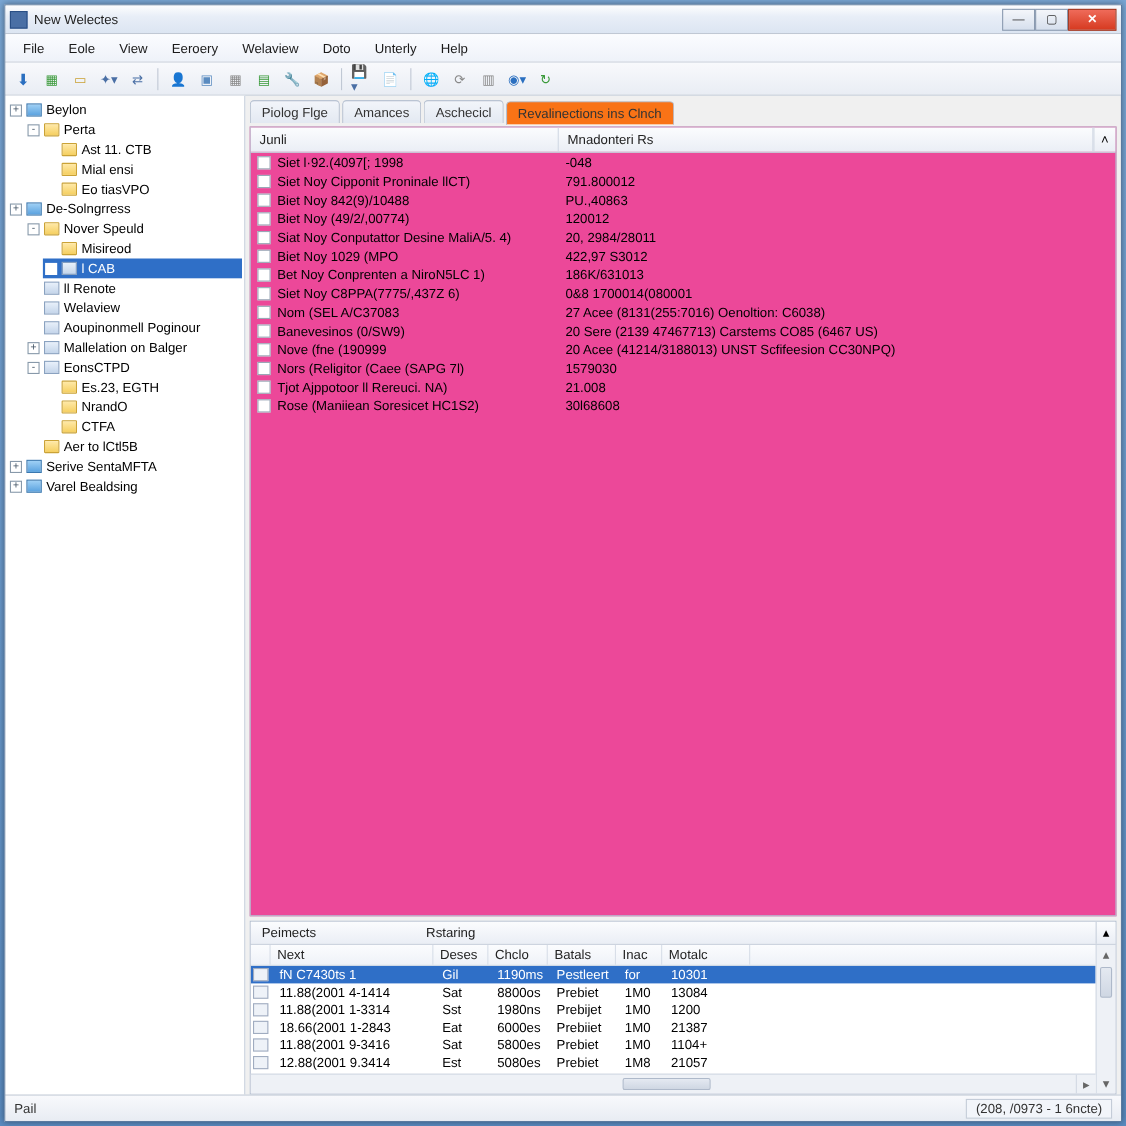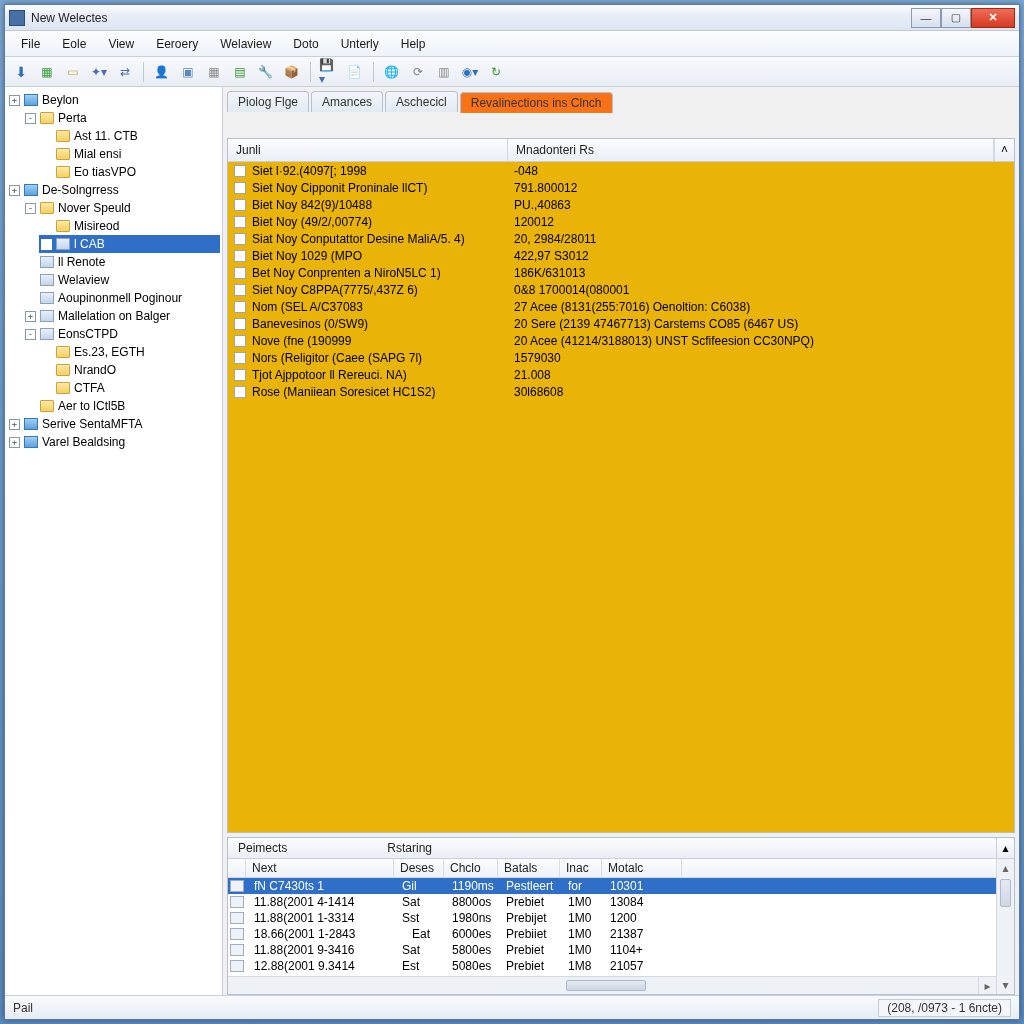--- a/index.html
+++ b/index.html
@@ -27,21 +27,21 @@
   .ficon { width:14px; height:12px; }
   .folder { background:linear-gradient(#ffe9a8,#f5cf60); border:1px solid #caa236; border-radius:1px; }
   .dbicon { background:linear-gradient(#9fd0f5,#5aa2df); border:1px solid #3a78b0; }
   .docicon { background:linear-gradient(#e8f0fa,#c4d5ea); border:1px solid #8aa2c0; }
   .node.sel { background:#2f6fc7; color:#fff; }
   .node.sel .twisty { background:#fff; }
   .main { flex:1; display:flex; flex-direction:column; min-width:0; padding:4px 4px 0 4px; }
   .tabs { display:flex; align-items:flex-start; gap:2px; height:24px; }
   .tab { padding:3px 10px; background:linear-gradient(#f2f5fa,#e3e9f2); border:1px solid #b4bfd0; border-bottom:none; border-radius:4px 4px 0 0; color:#333; }
   .tab.active { background:#f97316; font-weight:400; position:relative; top:1px; border-bottom:1px solid #fff; }
-  .listpanel { flex:1; border:1px solid #b4bfd0; background:#eab308; display:flex; flex-direction:column; min-height:0;margin-top:23px; }
+  .listpanel { flex:1; border:1px solid #b4bfd0; background:#ec4899; display:flex; flex-direction:column; min-height:0; }
   .listhdr { display:flex; background:linear-gradient(#fbfcfe,#eaeef5); border-bottom:1px solid #c8d0dc; }
   .col { padding:4px 8px; border-right:1px solid #d2d9e4; color:#222; }
   .col.j { width:280px; }
   .col.m { flex:1; }
   .collapsebtn { width:20px; display:flex; align-items:center; justify-content:center; border-left:1px solid #d2d9e4; }
   .rows { flex:1; overflow:auto; }
   .row { display:flex; align-items:center; height:17px; padding-left:6px; }
   .row .chk { width:12px; height:12px; border:1px solid #9aa6b6; margin-right:6px; background:#fff; }
   .row .c1 { width:262px; white-space:nowrap; overflow:hidden; }
   .row .c2 { flex:1; white-space:nowrap; overflow:hidden; }
@@ -439,21 +439,21 @@
                   <span class="cell" style="width: 148px;">11.88(2001 1-3314</span>
                   <span class="cell" style="width: 50px;">Sst</span>
                   <span class="cell" style="width: 54px;">1980ns</span>
                   <span class="cell" style="width: 62px;">Prebijet</span>
                   <span class="cell" style="width: 42px;">1M0</span>
                   <span class="cell" style="width: 80px;">1200</span>
                 </div>
                 <div class="bp-row">
                   <span class="ricon"></span>
                   <span class="cell" style="width: 148px;">18.66(2001 1-2843</span>
-                  <span class="cell" style="width: 50px; text-align: center;">Eat</span>
+                  <span class="cell" style="width: 50px;">Eat</span>
                   <span class="cell" style="width: 54px;">6000es</span>
                   <span class="cell" style="width: 62px;">Prebiiet</span>
                   <span class="cell" style="width: 42px;">1M0</span>
                   <span class="cell" style="width: 80px;">21387</span>
                 </div>
                 <div class="bp-row">
                   <span class="ricon"></span>
                   <span class="cell" style="width: 148px;">11.88(2001 9-3416</span>
                   <span class="cell" style="width: 50px;">Sat</span>
                   <span class="cell" style="width: 54px;">5800es</span>

